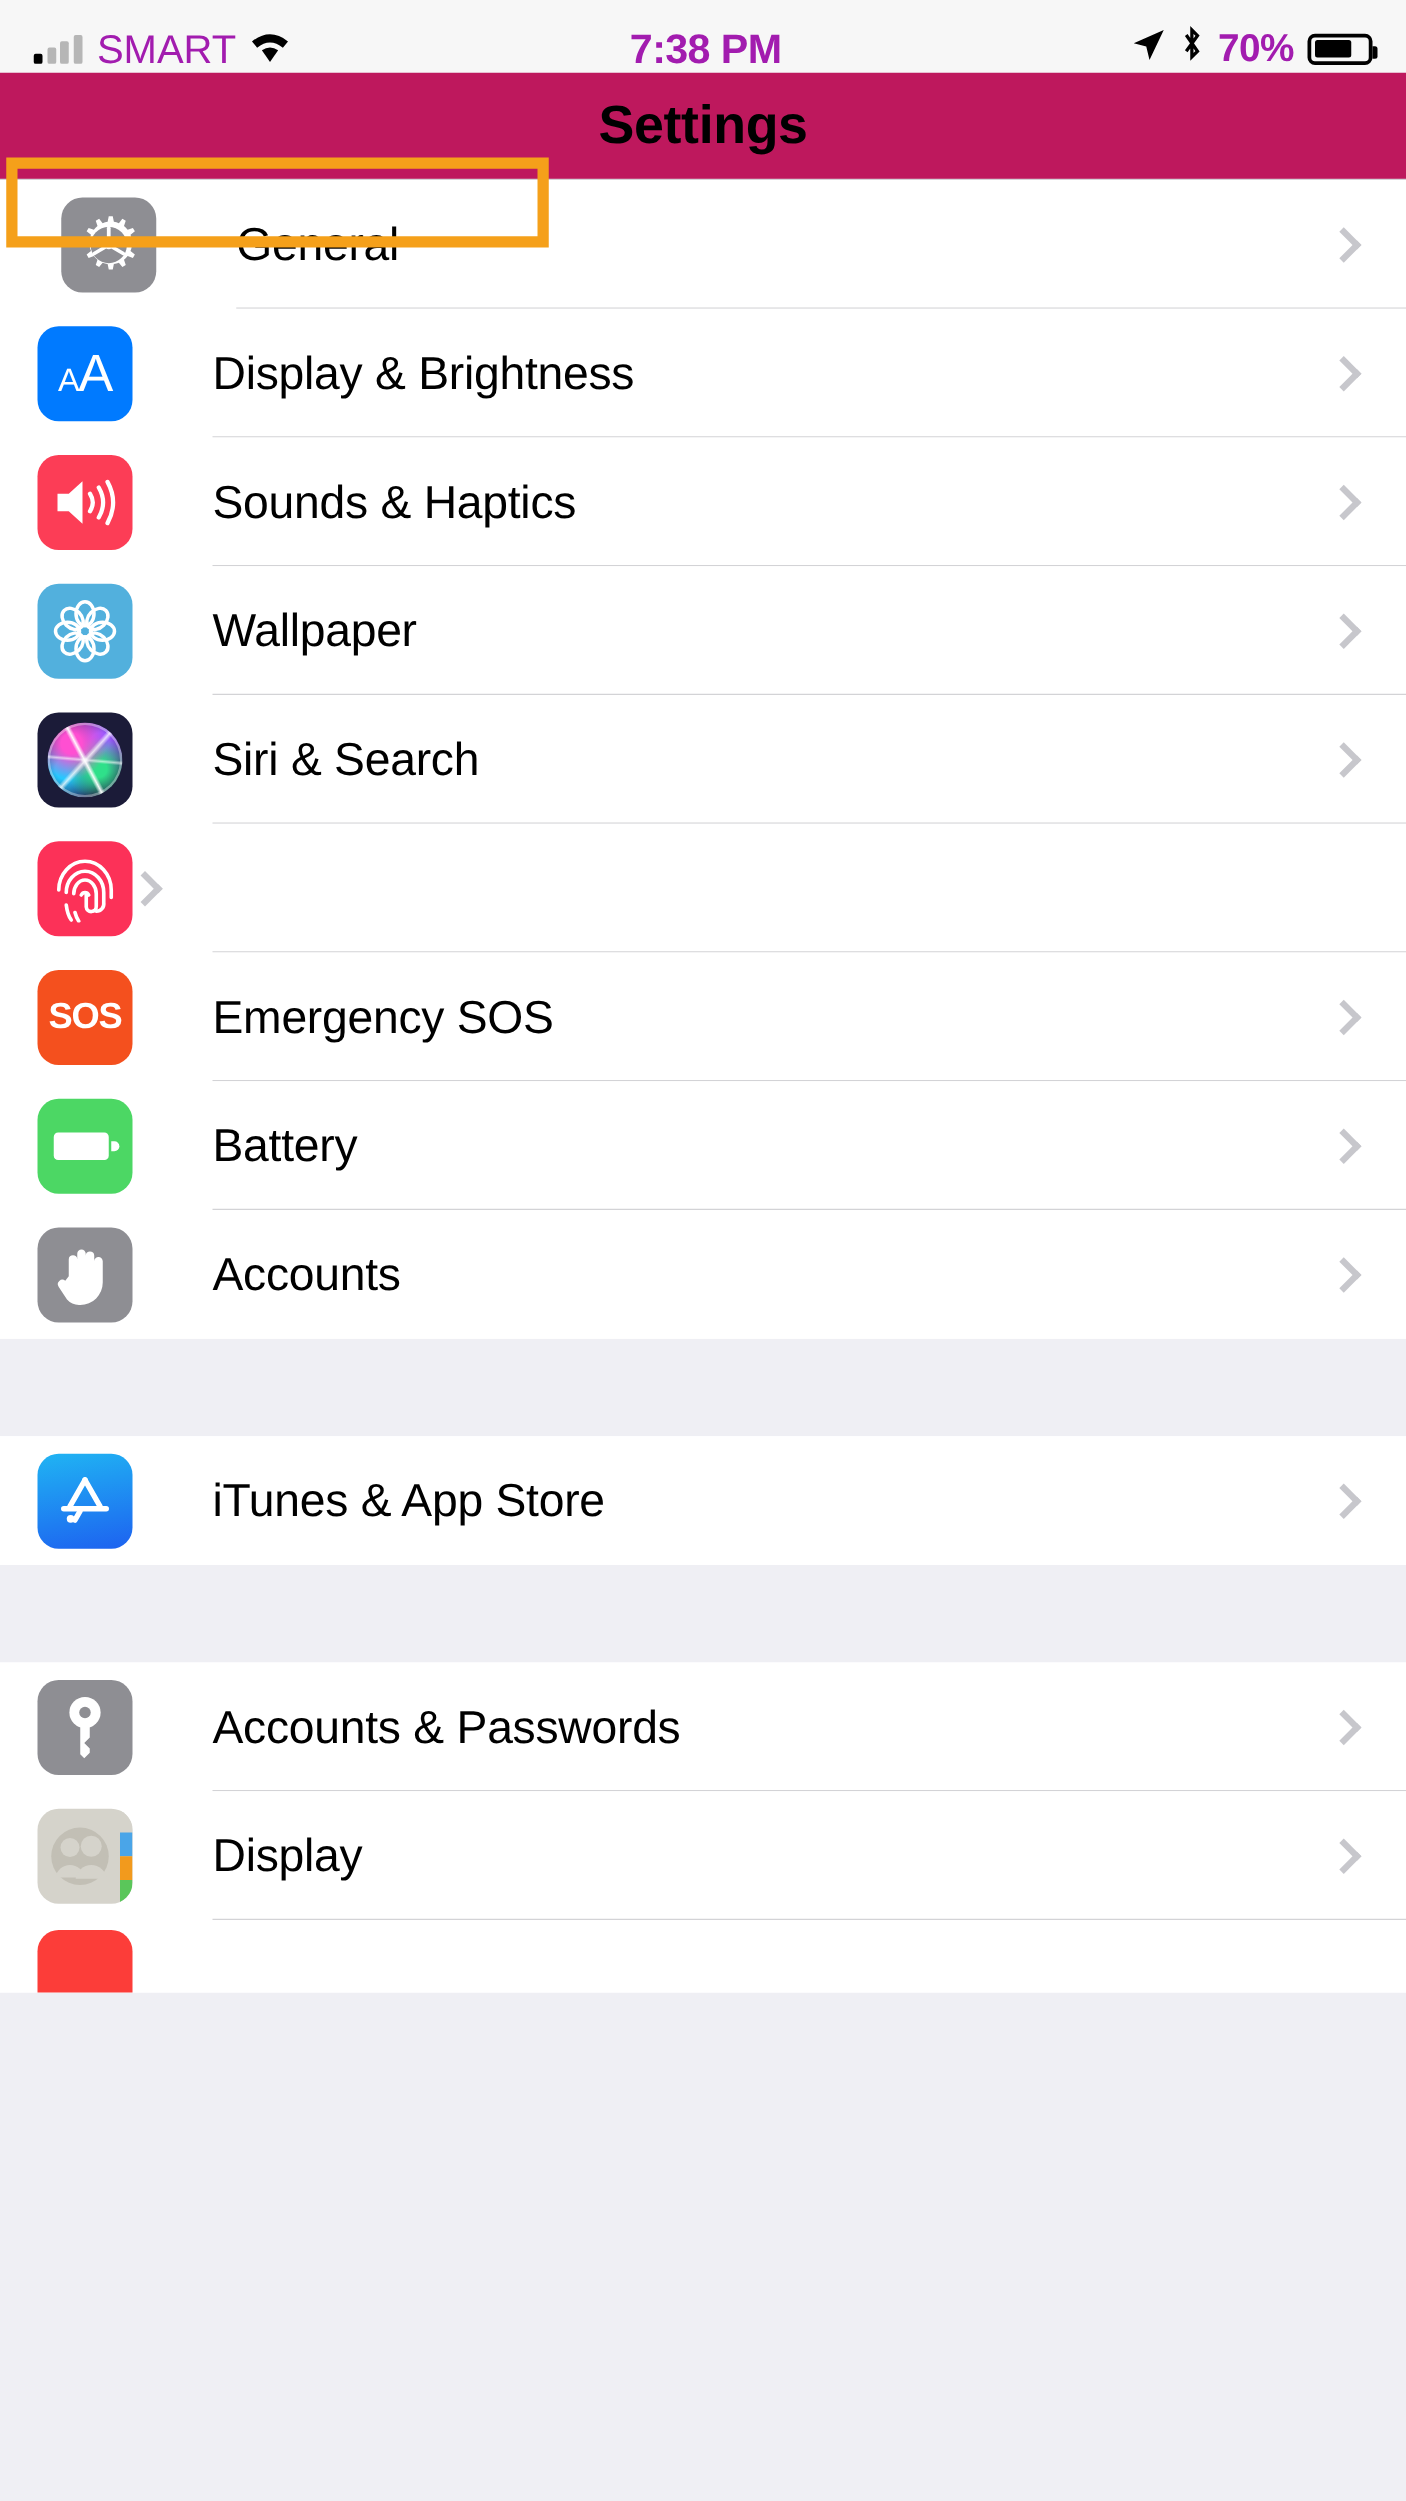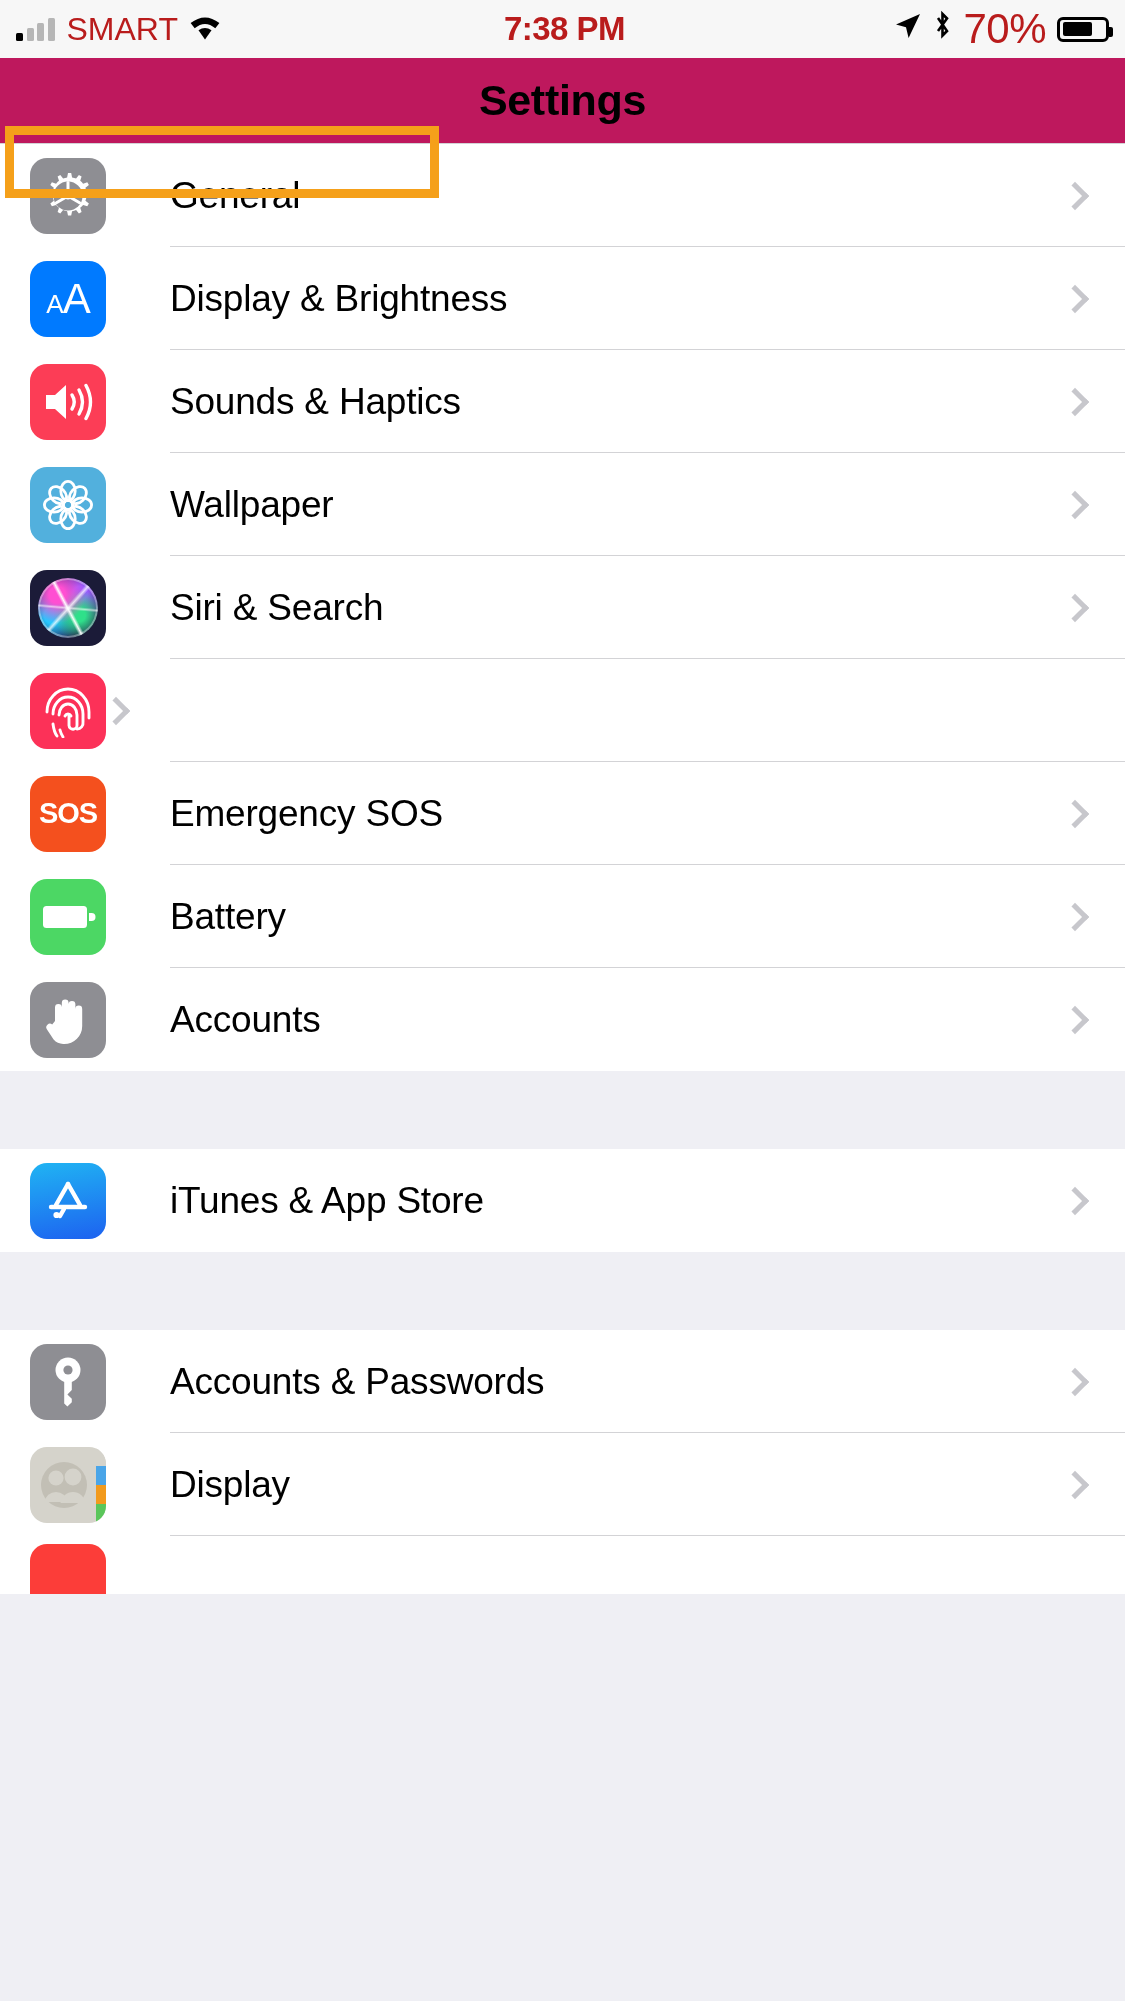--- a/index.html
+++ b/index.html
@@ -10,37 +10,37 @@
     overflow:hidden;
     position:relative;
     -webkit-font-smoothing:antialiased;
   }
 
   
   .statusbar{
     position:relative;
     height:58px;
     background:#f7f7f7;
-    display:flex; align-items:center;
-    padding:0 16px;
-    color:#b91c1c;
+    display:flex; align-items:flex-end;
+    padding:0 27px;
+    color:#a21caf;
     font-size:33px;
     letter-spacing:-0.5px;
   }
   .sb-left{ display:flex; align-items:center; gap:10px; flex:1; }
   .sb-center{ position:absolute; left:4px; right:0; text-align:center; font-weight:600; font-size:33px; pointer-events:none;}
   .sb-right{ display:flex; align-items:center; gap:11px; flex:1; justify-content:flex-end; z-index:2;}
   .bars{ display:flex; align-items:flex-end; gap:3.5px; height:24px;}
   .bars i{ width:7px; border-radius:1.5px; background:#000; display:block; }
   .bars i:nth-child(1){height:8px;}
   .bars i:nth-child(2){height:13px;background:#b6b6b6;}
   .bars i:nth-child(3){height:18px;background:#b6b6b6;}
   .bars i:nth-child(4){height:23px;background:#b6b6b6;}
   .carrier{ font-size:32px; font-weight:400; letter-spacing:0px; margin-left:2px;}
-  .pct{ font-size:42px; font-weight:400; letter-spacing:-0.5px;}
+  .pct{ font-size:31px; font-weight:700; letter-spacing:-0.5px;}
   .batt{
     width:52px;height:25px;border:3px solid #000;border-radius:6px;
     position:relative; padding:2.5px;
   }
   .batt::after{
     content:""; position:absolute; right:-7px; top:7px;
     width:4px;height:10px;background:#000;border-radius:0 2px 2px 0;
   }
   .batt i{ display:block;height:100%;width:72%;background:#000;border-radius:2px;}
 
@@ -84,21 +84,21 @@
     border-right:5px solid #c7c7cc;
     border-top:5px solid #c7c7cc;
     transform:rotate(45deg);
     flex:0 0 auto;
   }
   .row .sep{
     position:absolute; left:170px; right:0; bottom:0; height:1px; background:#d3d3d6;
   }
 
   
-  .hl-wrap{ position:relative; }
+  .hl-wrap{ position:relative;padding-left:19px; }
   .hl-box{
     position:absolute;
     left:5px; top:-18px; width:434px; height:72px;
     border:9px solid #f5a01a;
     pointer-events:none;
     z-index:30;
   }
 
   
   .ico svg{ display:block; }

